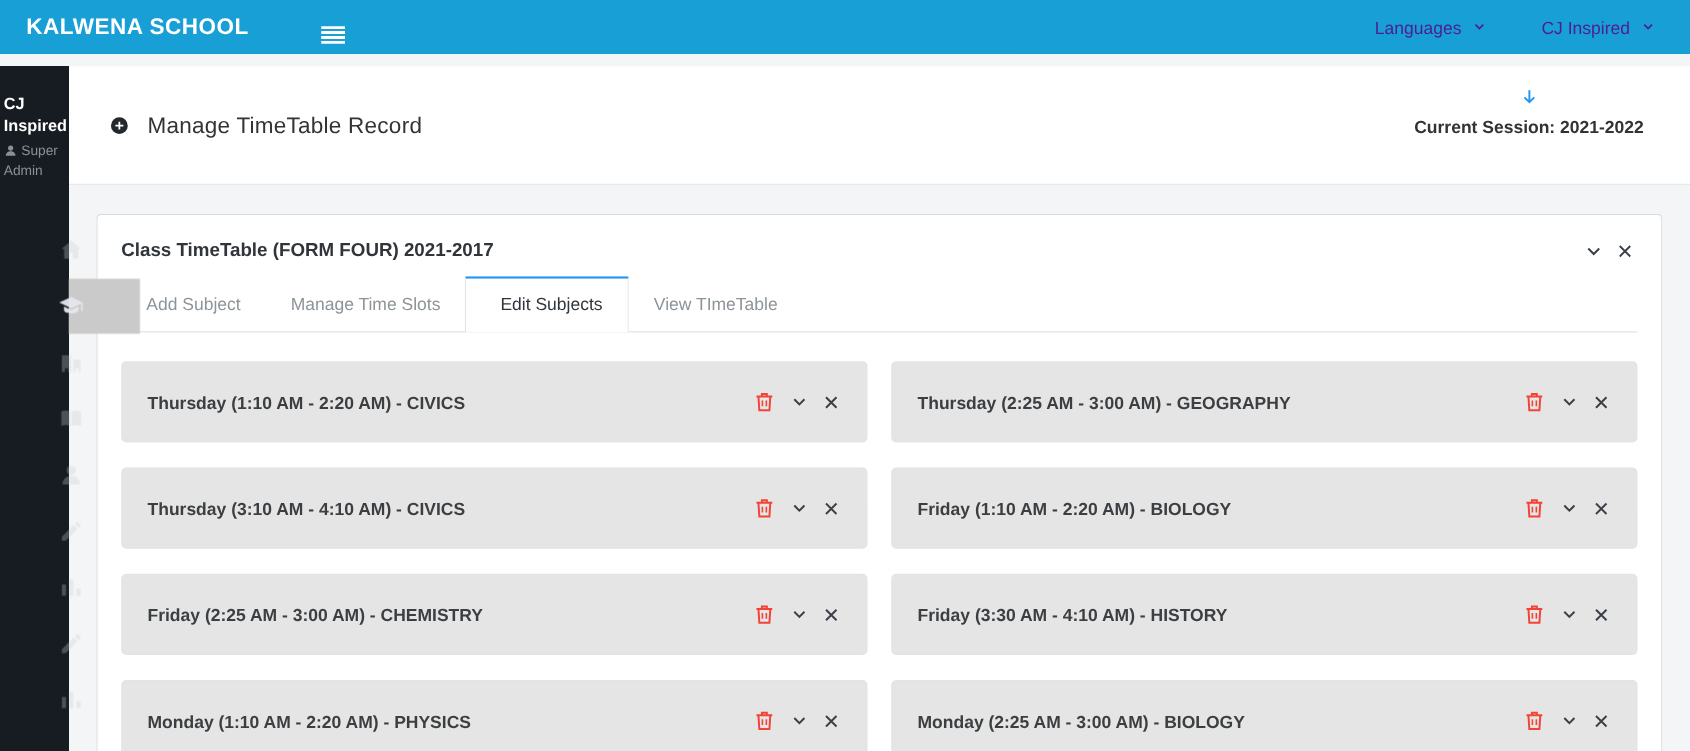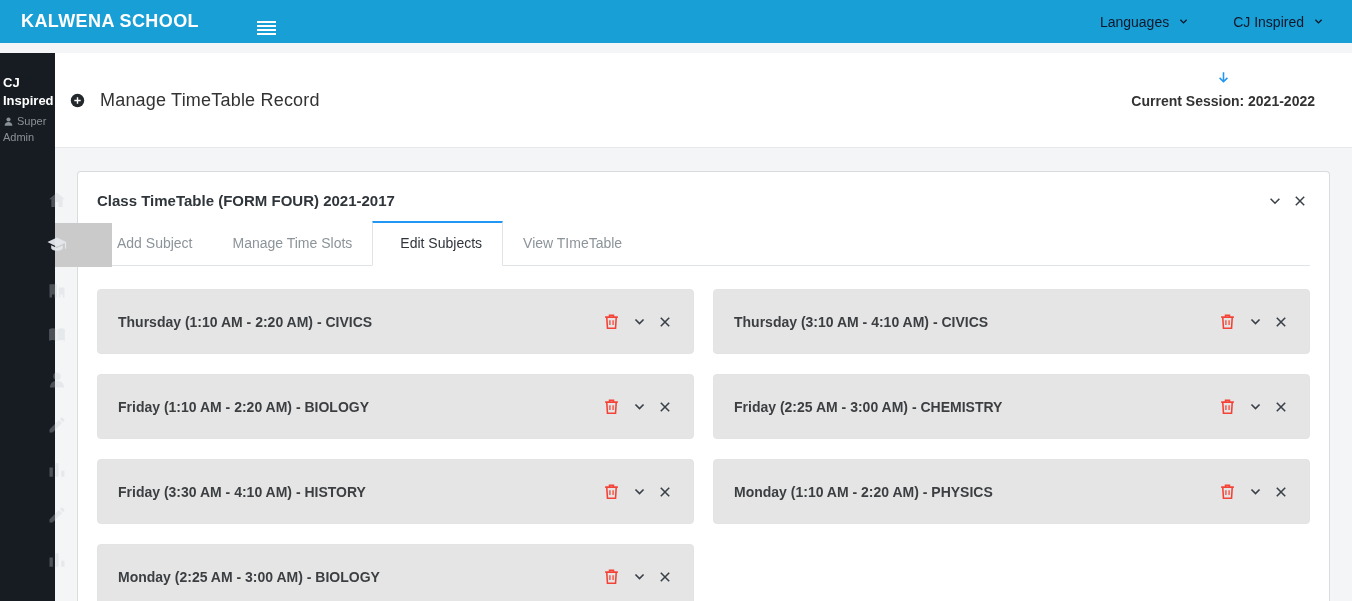--- a/index.html
+++ b/index.html
@@ -20,21 +20,21 @@
   .topbar{
     position:fixed;top:0;left:0;width:1352px;height:43px;
     background:var(--topbar-blue);display:flex;align-items:center;z-index:50;
   }
   .brand{color:#fff;font-size:18px;font-weight:bold;letter-spacing:.4px;margin-left:21px;cursor:pointer;}
   .hamburger{
     position:absolute;left:257px;top:21px;width:19px;height:14px;cursor:pointer;
     background:repeating-linear-gradient(to bottom,#fff 0 2px,rgba(0,0,0,0) 2px 4px);
   }
   .topnav{margin-left:auto;display:flex;align-items:center;gap:44px;padding-right:28px;}
-  .tn-item{color:#0f172a;font-size:14px;display:flex;align-items:center;gap:9px;cursor:pointer;}
+  .tn-item{color:#4c1d95;font-size:14px;display:flex;align-items:center;gap:9px;cursor:pointer;}
   .tn-item svg{width:11px;height:11px;}
 
   
   .sidebar{
     position:fixed;top:53px;left:0;bottom:0;width:55px;
     background:var(--sidebar-dark);z-index:60;
   }
   .profile{padding:21px 3px 0 3px;}
   .profile-name{color:#fff;font-weight:bold;font-size:13px;line-height:18px;}
   .profile-role{color:#8a9097;font-size:11px;line-height:16px;margin-top:3px;}
@@ -44,21 +44,21 @@
   .nav-item .icon-clip{position:absolute;left:47px;top:12px;width:20px;height:20px;z-index:2;}
   .nav-item .icon-clip svg{width:20px;height:20px;}
   .nav-item.active{color:rgba(228,232,236,.95);}
   .nav-item.active::after{
     content:"";position:absolute;left:55px;top:0;width:57px;height:44px;background:#cacaca;z-index:1;
   }
 
   
   .main{position:absolute;top:53px;left:55px;width:1297px;}
   .page-header{height:95px;background:#fff;border-bottom:1px solid #e6e8ea;position:relative;display:flex;align-items:center;}
-  .ph-left{display:flex;align-items:center;gap:14px;padding-left:14px;}
+  .ph-left{display:flex;align-items:center;gap:14px;padding-left:32px;}
   .add-circle{width:17px;height:17px;color:#23282c;cursor:pointer;}
   .add-circle svg{width:17px;height:17px;}
   .page-title{font-size:18px;font-weight:500;color:#333;margin:0;letter-spacing:.2px;}
   .ph-right{position:absolute;right:37px;top:16px;display:flex;flex-direction:column;align-items:center;gap:7px;}
   .down-arrow{color:var(--accent-blue);cursor:pointer;}
   .down-arrow svg{width:17px;height:17px;}
   .session{font-size:14px;font-weight:bold;color:#333;}
 
   .content{padding:23px 22px 0 22px;}
   .panel{
@@ -254,20 +254,41 @@
                 </svg>
       </button>
       <button class="icon-btn x">
         <svg viewBox="0 0 16 16" fill="none" stroke="currentColor" stroke-width="1.8">
                   <path d="M3.2 3.2l9.6 9.6M12.8 3.2l-9.6 9.6"></path>
                 </svg>
       </button>
     </span>
   </div>
 
+  <div class="subject-card">
+    <span class="subject-title">Thursday (2:25 AM - 3:00 AM) - GEOGRAPHY</span>
+    <span class="subject-actions">
+      <button class="icon-btn trash">
+        <svg viewBox="0 0 24 24" fill="none" stroke="currentColor" stroke-width="2">
+                  <path d="M4 6.5h16M9.5 6.5V4h5v2.5M6 6.5l.9 14h10.2l.9-14z"></path>
+                  <path d="M10 10.5v6M14 10.5v6" stroke-width="1.6"></path>
+                </svg>
+      </button>
+      <button class="icon-btn chev">
+        <svg viewBox="0 0 16 16" fill="none" stroke="currentColor" stroke-width="2">
+                  <path d="M3 5.5l5 5 5-5"></path>
+                </svg>
+      </button>
+      <button class="icon-btn x">
+        <svg viewBox="0 0 16 16" fill="none" stroke="currentColor" stroke-width="1.8">
+                  <path d="M3.2 3.2l9.6 9.6M12.8 3.2l-9.6 9.6"></path>
+                </svg>
+      </button>
+    </span>
+  </div>
 
   <div class="subject-card">
     <span class="subject-title">Thursday (3:10 AM - 4:10 AM) - CIVICS</span>
     <span class="subject-actions">
       <button class="icon-btn trash">
         <svg viewBox="0 0 24 24" fill="none" stroke="currentColor" stroke-width="2">
                   <path d="M4 6.5h16M9.5 6.5V4h5v2.5M6 6.5l.9 14h10.2l.9-14z"></path>
                   <path d="M10 10.5v6M14 10.5v6" stroke-width="1.6"></path>
                 </svg>
       </button>

